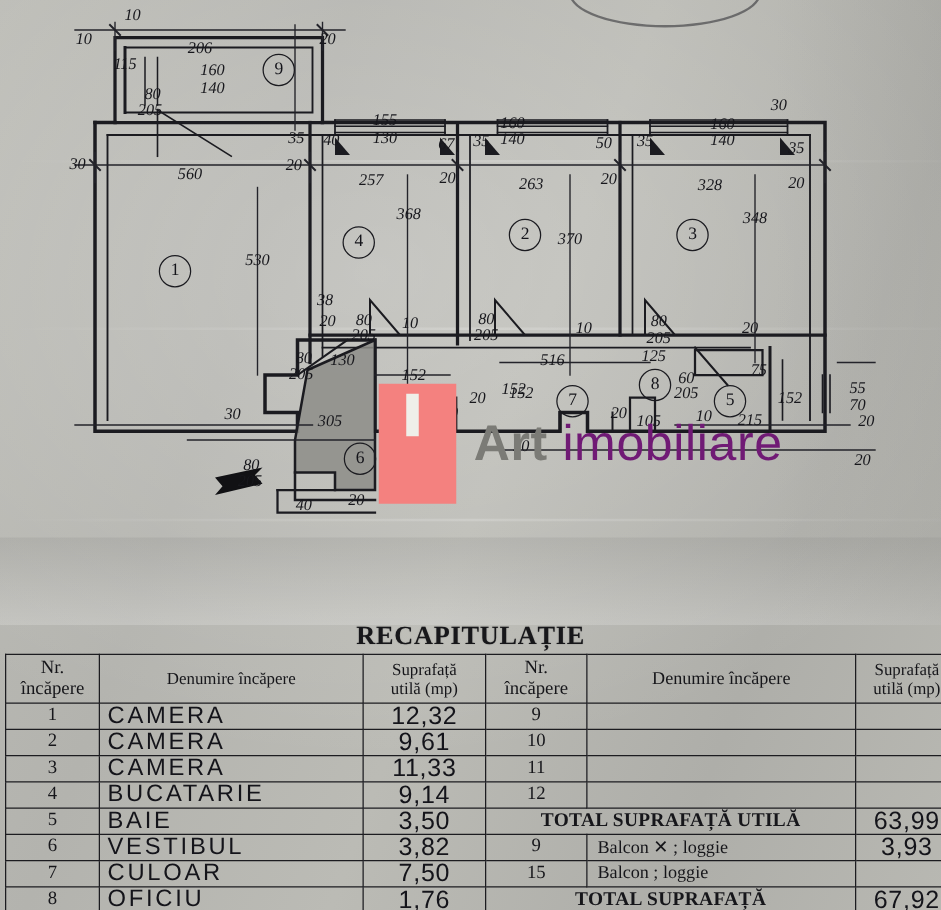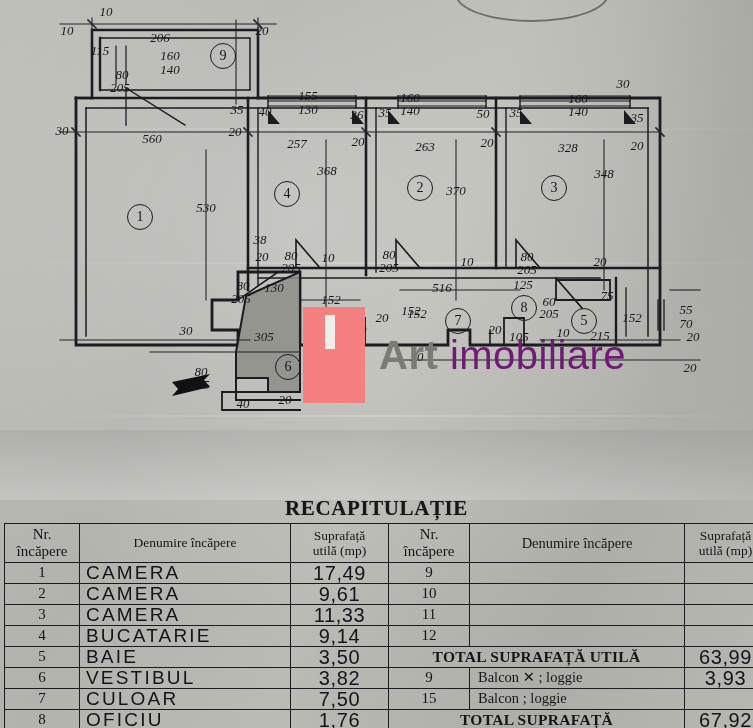--- a/index.html
+++ b/index.html
@@ -194,21 +194,21 @@
       <div style="position: absolute; left: 170px; top: 70px; font-family: &quot;Liberation Serif&quot;, serif; font-style: italic; font-size: 13px; color: rgb(23, 23, 28); white-space: nowrap; transform: translate(-50%, -50%) rotate(0deg);">140</div>
       <div style="position: absolute; left: 122px; top: 75px; font-family: &quot;Liberation Serif&quot;, serif; font-style: italic; font-size: 13px; color: rgb(23, 23, 28); white-space: nowrap; transform: translate(-50%, -50%) rotate(0deg);">80</div>
       <div style="position: absolute; left: 120px; top: 88px; font-family: &quot;Liberation Serif&quot;, serif; font-style: italic; font-size: 13px; color: rgb(23, 23, 28); white-space: nowrap; transform: translate(-50%, -50%) rotate(0deg);">205</div>
       <div style="position: absolute; left: 62px; top: 131px; font-family: &quot;Liberation Serif&quot;, serif; font-style: italic; font-size: 13px; color: rgb(23, 23, 28); white-space: nowrap; transform: translate(-50%, -50%) rotate(0deg);">30</div>
       <div style="position: absolute; left: 152px; top: 139px; font-family: &quot;Liberation Serif&quot;, serif; font-style: italic; font-size: 13px; color: rgb(23, 23, 28); white-space: nowrap; transform: translate(-50%, -50%) rotate(0deg);">560</div>
       <div style="position: absolute; left: 235px; top: 132px; font-family: &quot;Liberation Serif&quot;, serif; font-style: italic; font-size: 13px; color: rgb(23, 23, 28); white-space: nowrap; transform: translate(-50%, -50%) rotate(0deg);">20</div>
       <div style="position: absolute; left: 237px; top: 110px; font-family: &quot;Liberation Serif&quot;, serif; font-style: italic; font-size: 13px; color: rgb(23, 23, 28); white-space: nowrap; transform: translate(-50%, -50%) rotate(0deg);">35</div>
       <div style="position: absolute; left: 265px; top: 112px; font-family: &quot;Liberation Serif&quot;, serif; font-style: italic; font-size: 13px; color: rgb(23, 23, 28); white-space: nowrap; transform: translate(-50%, -50%) rotate(0deg);">40</div>
       <div style="position: absolute; left: 308px; top: 96px; font-family: &quot;Liberation Serif&quot;, serif; font-style: italic; font-size: 13px; color: rgb(23, 23, 28); white-space: nowrap; transform: translate(-50%, -50%) rotate(0deg);">155</div>
       <div style="position: absolute; left: 308px; top: 110px; font-family: &quot;Liberation Serif&quot;, serif; font-style: italic; font-size: 13px; color: rgb(23, 23, 28); white-space: nowrap; transform: translate(-50%, -50%) rotate(0deg);">130</div>
-      <div style="position: absolute; left: 357px; top: 115px; font-family: &quot;Liberation Serif&quot;, serif; font-style: italic; font-size: 13px; color: rgb(23, 23, 28); white-space: nowrap; transform: translate(-50%, -50%) rotate(0deg);">36</div>
+      <div style="position: absolute; left: 357px; top: 115px; font-family: &quot;Liberation Serif&quot;, serif; font-style: italic; font-size: 13px; color: rgb(23, 23, 28); white-space: nowrap; transform: translate(-50%, -50%) rotate(0deg);">67</div>
       <div style="position: absolute; left: 385px; top: 113px; font-family: &quot;Liberation Serif&quot;, serif; font-style: italic; font-size: 13px; color: rgb(23, 23, 28); white-space: nowrap; transform: translate(-50%, -50%) rotate(0deg);">35</div>
       <div style="position: absolute; left: 410px; top: 98px; font-family: &quot;Liberation Serif&quot;, serif; font-style: italic; font-size: 13px; color: rgb(23, 23, 28); white-space: nowrap; transform: translate(-50%, -50%) rotate(0deg);">160</div>
       <div style="position: absolute; left: 410px; top: 111px; font-family: &quot;Liberation Serif&quot;, serif; font-style: italic; font-size: 13px; color: rgb(23, 23, 28); white-space: nowrap; transform: translate(-50%, -50%) rotate(0deg);">140</div>
       <div style="position: absolute; left: 483px; top: 114px; font-family: &quot;Liberation Serif&quot;, serif; font-style: italic; font-size: 13px; color: rgb(23, 23, 28); white-space: nowrap; transform: translate(-50%, -50%) rotate(0deg);">50</div>
       <div style="position: absolute; left: 516px; top: 113px; font-family: &quot;Liberation Serif&quot;, serif; font-style: italic; font-size: 13px; color: rgb(23, 23, 28); white-space: nowrap; transform: translate(-50%, -50%) rotate(0deg);">35</div>
       <div style="position: absolute; left: 578px; top: 99px; font-family: &quot;Liberation Serif&quot;, serif; font-style: italic; font-size: 13px; color: rgb(23, 23, 28); white-space: nowrap; transform: translate(-50%, -50%) rotate(0deg);">160</div>
       <div style="position: absolute; left: 578px; top: 112px; font-family: &quot;Liberation Serif&quot;, serif; font-style: italic; font-size: 13px; color: rgb(23, 23, 28); white-space: nowrap; transform: translate(-50%, -50%) rotate(0deg);">140</div>
       <div style="position: absolute; left: 623px; top: 84px; font-family: &quot;Liberation Serif&quot;, serif; font-style: italic; font-size: 13px; color: rgb(23, 23, 28); white-space: nowrap; transform: translate(-50%, -50%) rotate(0deg);">30</div>
       <div style="position: absolute; left: 637px; top: 118px; font-family: &quot;Liberation Serif&quot;, serif; font-style: italic; font-size: 13px; color: rgb(23, 23, 28); white-space: nowrap; transform: translate(-50%, -50%) rotate(0deg);">35</div>
       <div style="position: absolute; left: 297px; top: 144px; font-family: &quot;Liberation Serif&quot;, serif; font-style: italic; font-size: 13px; color: rgb(23, 23, 28); white-space: nowrap; transform: translate(-50%, -50%) rotate(0deg);">257</div>
@@ -307,21 +307,21 @@
         <td class="hd c-name2">Denumire încăpere</td>
         <td class="hd c-sup2">
           <div>Suprafață</div>
           <div>utilă (mp)</div>
         </td>
       </tr>
 
       <tr>
         <td class="c-nr">1</td>
         <td class="hand">CAMERA</td>
-        <td class="hand-num">17,49</td>
+        <td class="hand-num">12,32</td>
         <td class="c-nr2">9</td>
         <td class="c-name2"></td>
         <td class="c-sup2"></td>
       </tr>
       <tr>
         <td class="c-nr">2</td>
         <td class="hand">CAMERA</td>
         <td class="hand-num">9,61</td>
         <td class="c-nr2">10</td>
         <td class="c-name2"></td>

